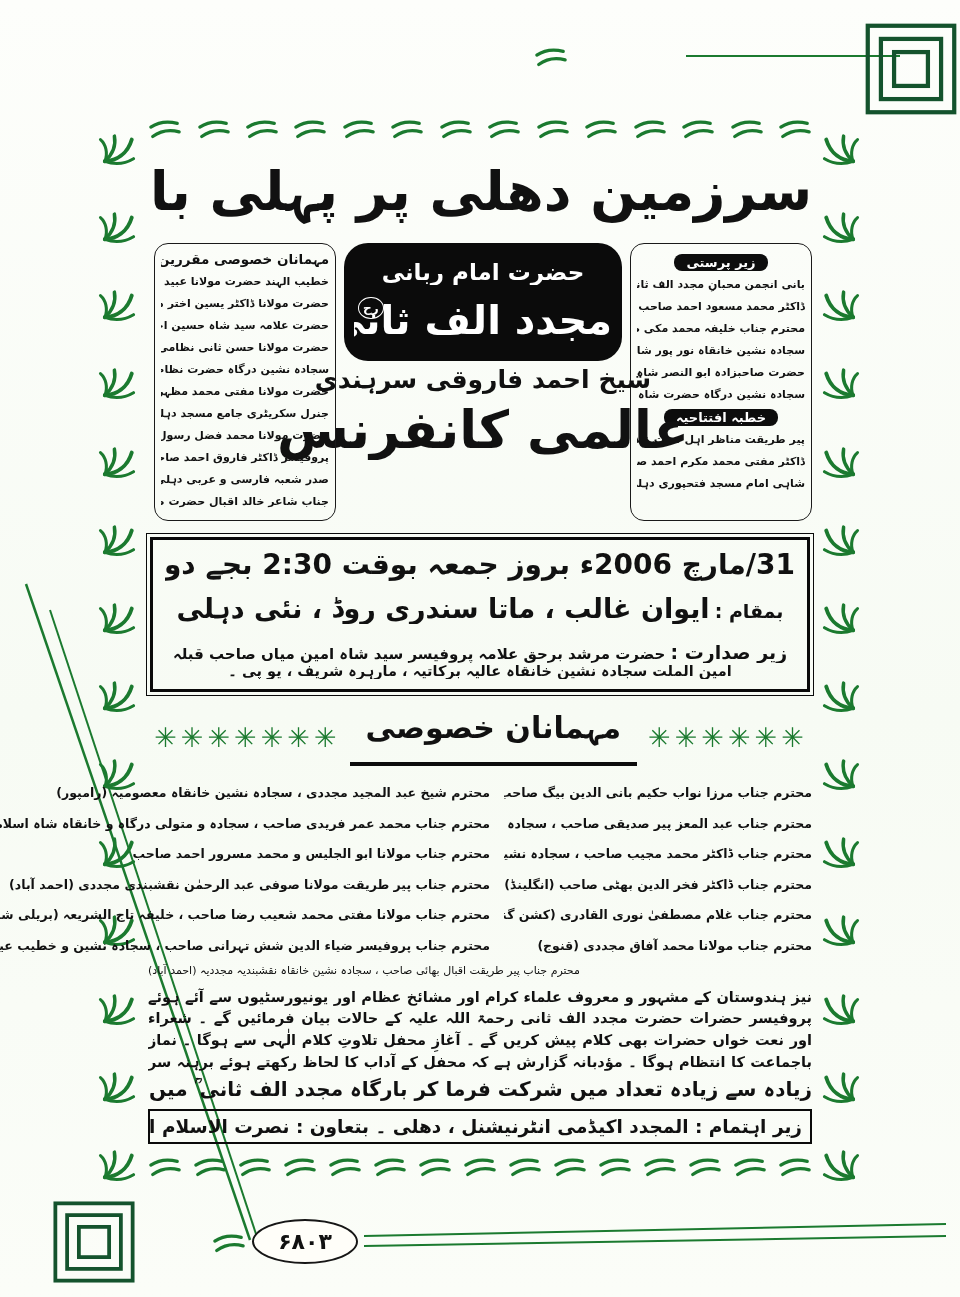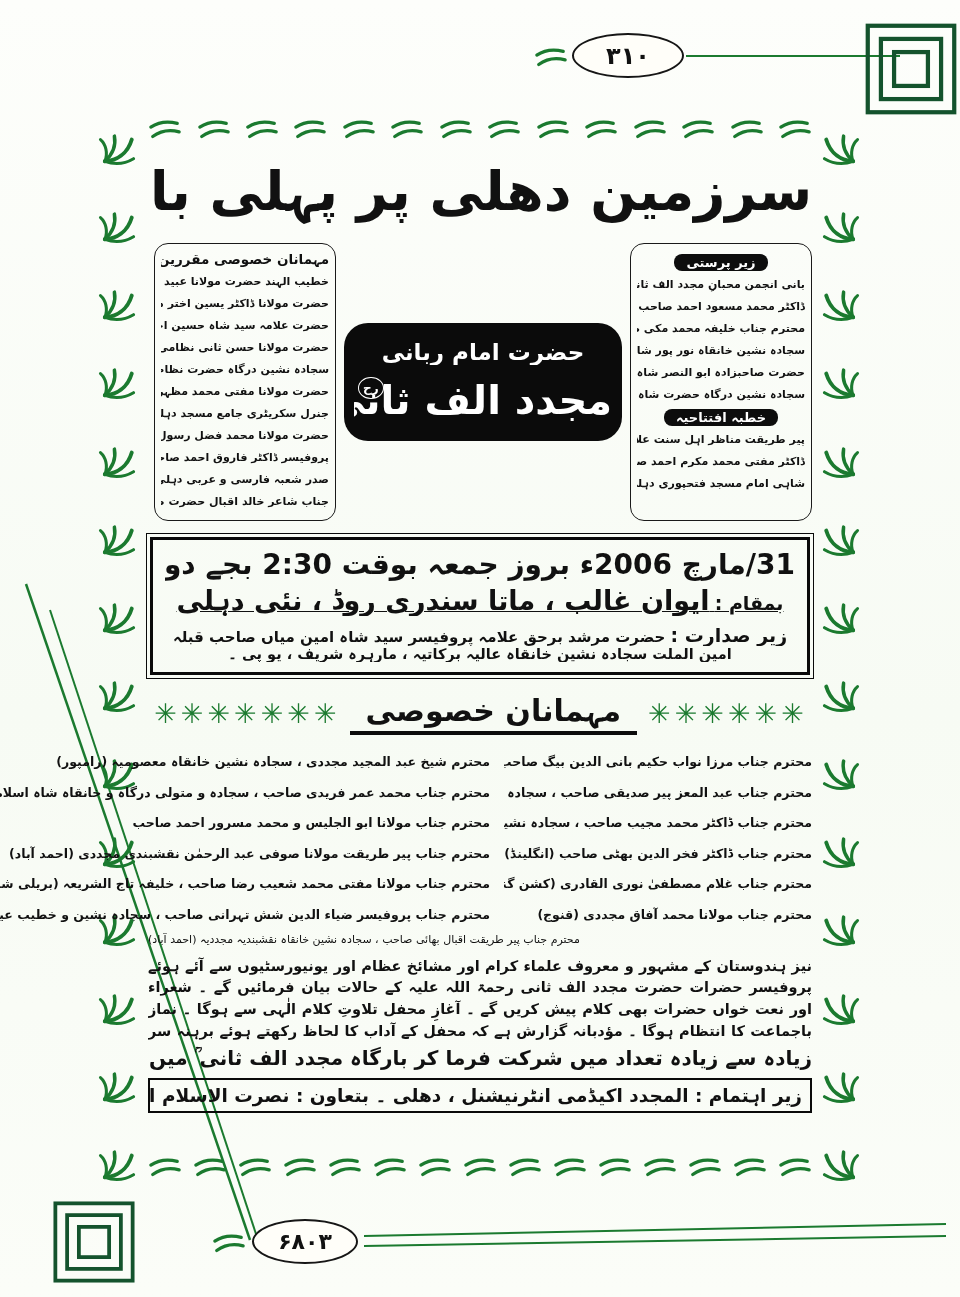--- a/index.html
+++ b/index.html
@@ -45,45 +45,45 @@
   .columns { display:flex; gap:8px; margin-top:14px; align-items:stretch; }
   .side-box { width:182px; border:1.5px solid #1a1a1a; border-radius:14px; padding:7px 6px; }
   .side-title { text-align:left; font-weight:800; font-size:13.5px; margin-bottom:4px;
                 white-space:nowrap; overflow:hidden; }
   .pill { background:#0d0d0d; color:#fff; border-radius:8px; padding:1px 12px;
           font-weight:800; font-size:13px; width:fit-content; margin:3px auto;
           white-space:nowrap; max-width:100%; overflow:hidden; }
   .side-line { font-size:11px; font-weight:700; line-height:2.0; text-align:center;
                white-space:nowrap; overflow:hidden; }
 
-  .center-col { width:278px; display:flex; flex-direction:row; align-items:center; }
+  .center-col { width:278px; display:flex; flex-direction:column; align-items:center; }
   .banner { position:relative; width:100%; background:#0b0b0b; color:#fff;
             border-radius:24px; padding:16px 10px 18px; text-align:center; }
   .banner-l1 { font-size:23px; font-weight:700; white-space:nowrap; overflow:hidden; }
   .banner-l2 { font-size:40px; font-weight:800; margin-top:12px; white-space:nowrap; overflow:hidden; }
   .banner-rh { position:absolute; left:14px; top:54px; font-size:12px; font-weight:700;
                border:1.2px solid #fff; border-radius:50%; padding:3px 4px; }
   .center-sub { font-size:25px; font-weight:800; margin-top:4px; white-space:nowrap; overflow:hidden; }
   .center-conf { font-size:52px; font-weight:800; margin-top:6px; white-space:nowrap; overflow:hidden; }
 
   .event-box { margin:16px 2px 0; border:3px solid #0a0a0a; outline:1.5px solid #0a0a0a;
                outline-offset:3px; padding:8px 12px 10px; text-align:center; }
   .event-date { font-size:28px; font-weight:800; white-space:nowrap; overflow:hidden; }
-  .event-venue { margin-top:4px; white-space:nowrap; overflow:hidden;text-decoration:underline; }
+  .event-venue { margin-top:12px; white-space:nowrap; overflow:hidden; }
   .event-venue .lbl { font-size:19px; font-weight:700; }
   .event-venue .val { font-size:27px; font-weight:800; }
-  .event-chair { margin-top:8px; font-size:15px; font-weight:700; white-space:nowrap; overflow:hidden;text-align:center; }
+  .event-chair { margin-top:17px; font-size:15px; font-weight:700; white-space:nowrap; overflow:hidden;text-align:center; }
   .event-chair .lbl { font-size:19px; font-weight:800; border-bottom:2.5px solid #0a0a0a; }
   .event-chair2 { font-size:14.5px; font-weight:700; white-space:nowrap; overflow:hidden; }
 
   .aster-header { margin-top:18px; display:flex; align-items:center; justify-content:center; }
   .aster-group { color:#1b7a2f; font-size:27px; letter-spacing:2px; display:flex; }
   .aster-glyph { margin:0 1px; }
   .aster-title { font-size:30px; font-weight:800; border-bottom:4px solid #0c0c0c;
-                 padding:0 16px 3px; margin:0 10px; white-space:nowrap; }
+                 padding:0 16px 17px; margin:0 10px; white-space:nowrap; }
 
   .guests-grid { margin-top:12px; display:grid; grid-template-columns:308px 1fr; column-gap:14px; }
   .gline { font-size:12.5px; font-weight:700; line-height:2.45; white-space:nowrap; overflow:hidden; }
   .centered-entry { text-align:left; font-size:11px; font-weight:400; margin-top:2px;
                     white-space:nowrap; overflow:hidden; }
 
   .closing-para { margin-top:10px; font-size:14.5px; font-weight:700; line-height:1.5;
                   text-align:justify; height:88px; overflow:hidden; }
   .appeal-line { margin-top:2px; text-align:center; font-size:20px; font-weight:800;
                  white-space:nowrap; overflow:hidden; }
@@ -127,21 +127,20 @@
     </g>
   </svg>
   <svg class="corner bl" width="84" height="84" viewBox="0 0 100 100">
     <g fill="none" stroke="#14532d" stroke-width="4.5">
       <rect x="4" y="4" width="92" height="92"></rect>
       <rect x="18" y="18" width="64" height="64"></rect>
       <rect x="32" y="32" width="36" height="36"></rect>
     </g>
   </svg>
 
-  <div class="oval top-oval">۳۱۰</div>
   <svg class="oval-wing" style="left:534px; top:42px;" width="34" height="30" viewBox="0 0 36 26">
       <use href="#wing-def"></use>
     </svg>
   <div class="oval bottom-oval">۶۸۰۳</div>
   <svg class="oval-wing" style="left:212px; top:1228px;" width="34" height="30" viewBox="0 0 36 26">
       <use href="#wing-def"></use>
     </svg>
 
   <div class="orn-col right-col">
     <svg class="leaf-svg" viewBox="0 0 46 38">

